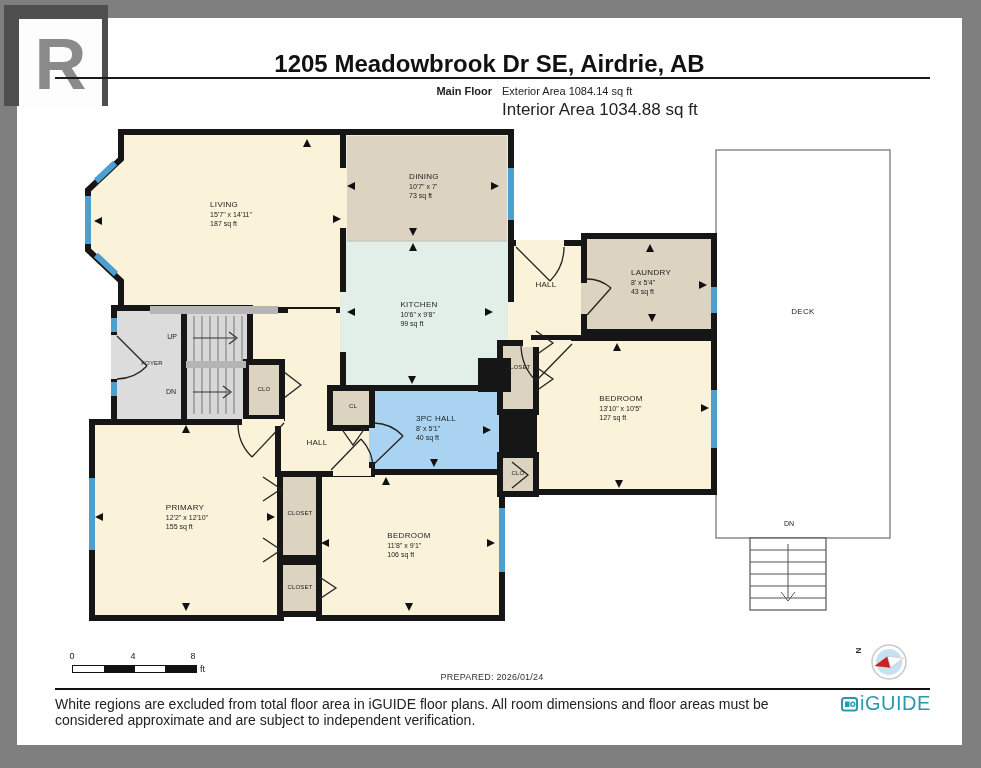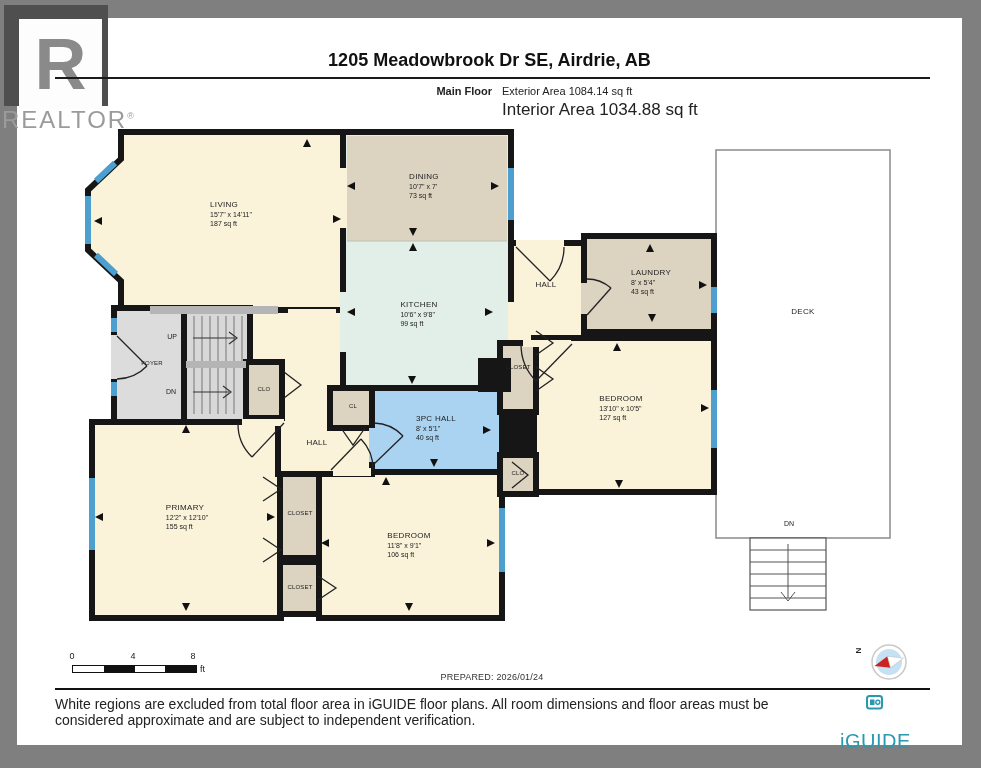--- a/index.html
+++ b/index.html
@@ -1,21 +1,21 @@
 <!DOCTYPE html>
 <html><head>
 <meta charset="utf-8">
 <style>
   html,body{margin:0;padding:0;}
   #screen{position:relative;width:981px;height:768px;background:#7F7F7F;overflow:hidden;
           font-family:"Liberation Sans", sans-serif;}
   .page{position:absolute;left:17px;top:18px;width:945px;height:727px;background:#ffffff;}
   
   .title{position:absolute;left:17px;top:50px;width:945px;text-align:center;
-         font-size:18px;font-weight:bold;color:#111;}
+         font-size:24px;font-weight:bold;color:#111;}
   .title-rule{position:absolute;left:55px;top:77px;width:875px;height:2px;background:#1a1a1a;}
   .floor-label{position:absolute;left:330px;top:85px;width:162px;text-align:right;
                font-size:11px;font-weight:bold;color:#222;}
   .area-line1{position:absolute;left:502px;top:85px;font-size:11px;color:#222;}
   .area-line2{position:absolute;left:502px;top:100px;font-size:17px;color:#222;}
   
   .rl-box{position:absolute;left:4px;top:5px;width:104px;height:101px;background:#4F4F4F;}
   .rl-inner{position:absolute;left:15px;top:14px;width:83px;height:90px;background:#fdfdfd;
             display:flex;align-items:center;justify-content:center;}
   .rl-r{font-size:72px;font-weight:bold;color:#8A8A8A;line-height:1;}
@@ -36,35 +36,34 @@
   .sb-ft{position:absolute;left:200px;top:664px;font-size:9px;color:#222;}
   .prepared{position:absolute;left:392px;top:661px;width:200px;text-align:center;
             font-size:9px;color:#333;letter-spacing:.2px;margin-top:11px;}
   
   .compass{position:absolute;left:867px;top:640px;width:44px;height:44px;}
   .compass-n{position:absolute;left:856px;top:646px;font-size:8px;font-weight:bold;color:#222;
              transform:rotate(-90deg);}
   
   .footer-rule{position:absolute;left:55px;top:688px;width:875px;height:2px;background:#111;}
   .disclaimer{position:absolute;left:55px;top:696px;width:720px;font-size:14px;color:#222;}
-  .iguide{position:absolute;left:840px;top:692px;display:flex;align-items:center;gap:18px;flex-direction:column;}
+  .iguide{position:absolute;left:840px;top:692px;display:flex;align-items:center;gap:0;}
   .iguide-text{font-size:20px;color:#2899AE;letter-spacing:.5px;}
 </style>
 </head>
 <body>
 
 <div id="screen">
   <div class="page"></div>
 
   <div class="rl-box">
     <div class="rl-inner">
       <span class="rl-r">R</span>
     </div>
   </div>
-  <div class="rl-text"><span>REALTOR</span><sup>®</sup></div>
 
   <div class="title">1205 Meadowbrook Dr SE, Airdrie, AB</div>
   <div class="title-rule"></div>
   <div class="floor-label">Main Floor</div>
   <div class="area-line1">Exterior Area 1084.14 sq ft</div>
   <div class="area-line2">Interior Area 1034.88 sq ft</div>
 
   <svg class="plan" width="981" height="768" viewBox="0 0 981 768">
 
     <g>

